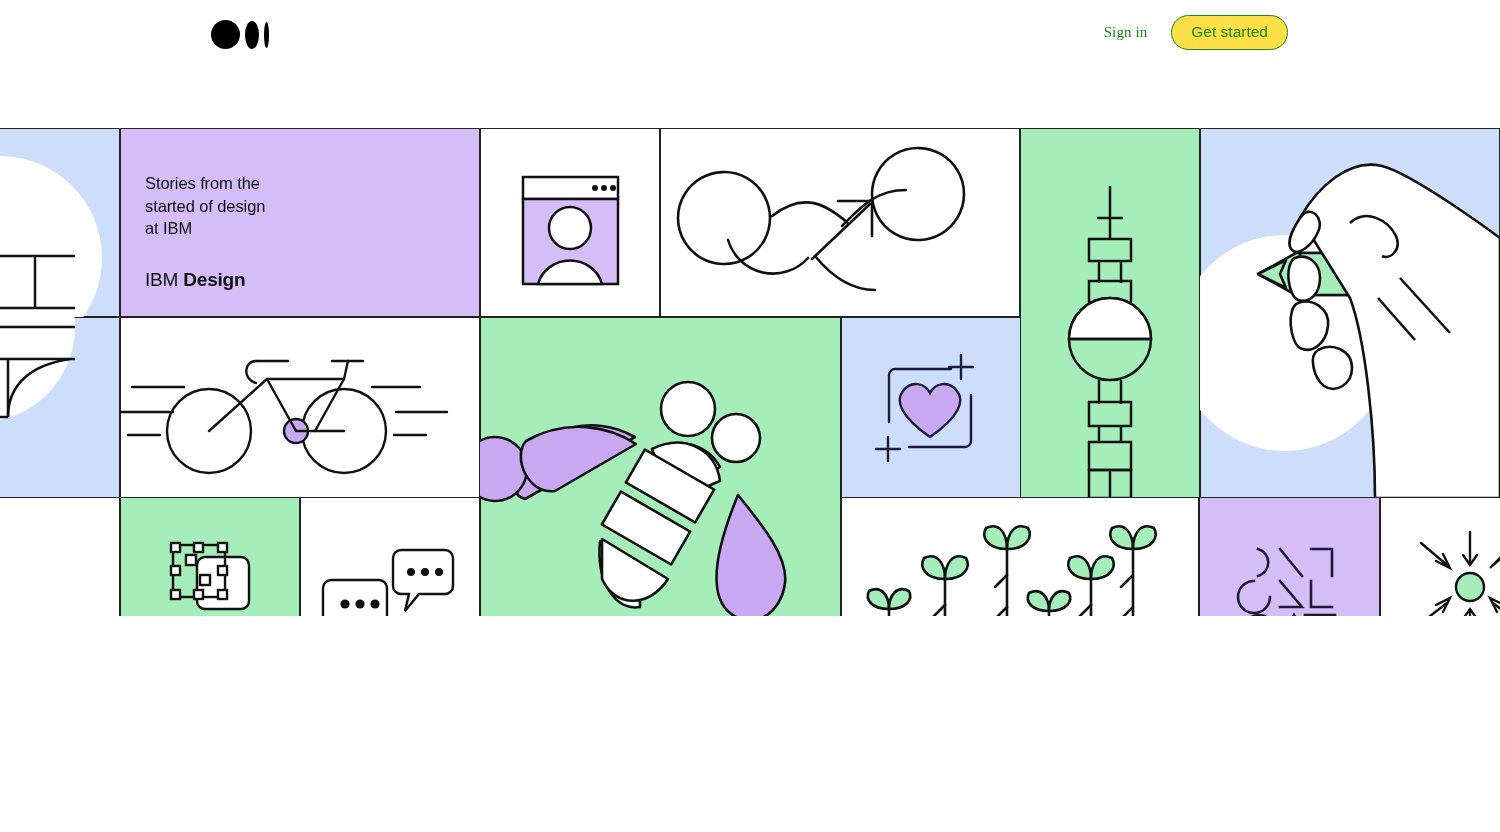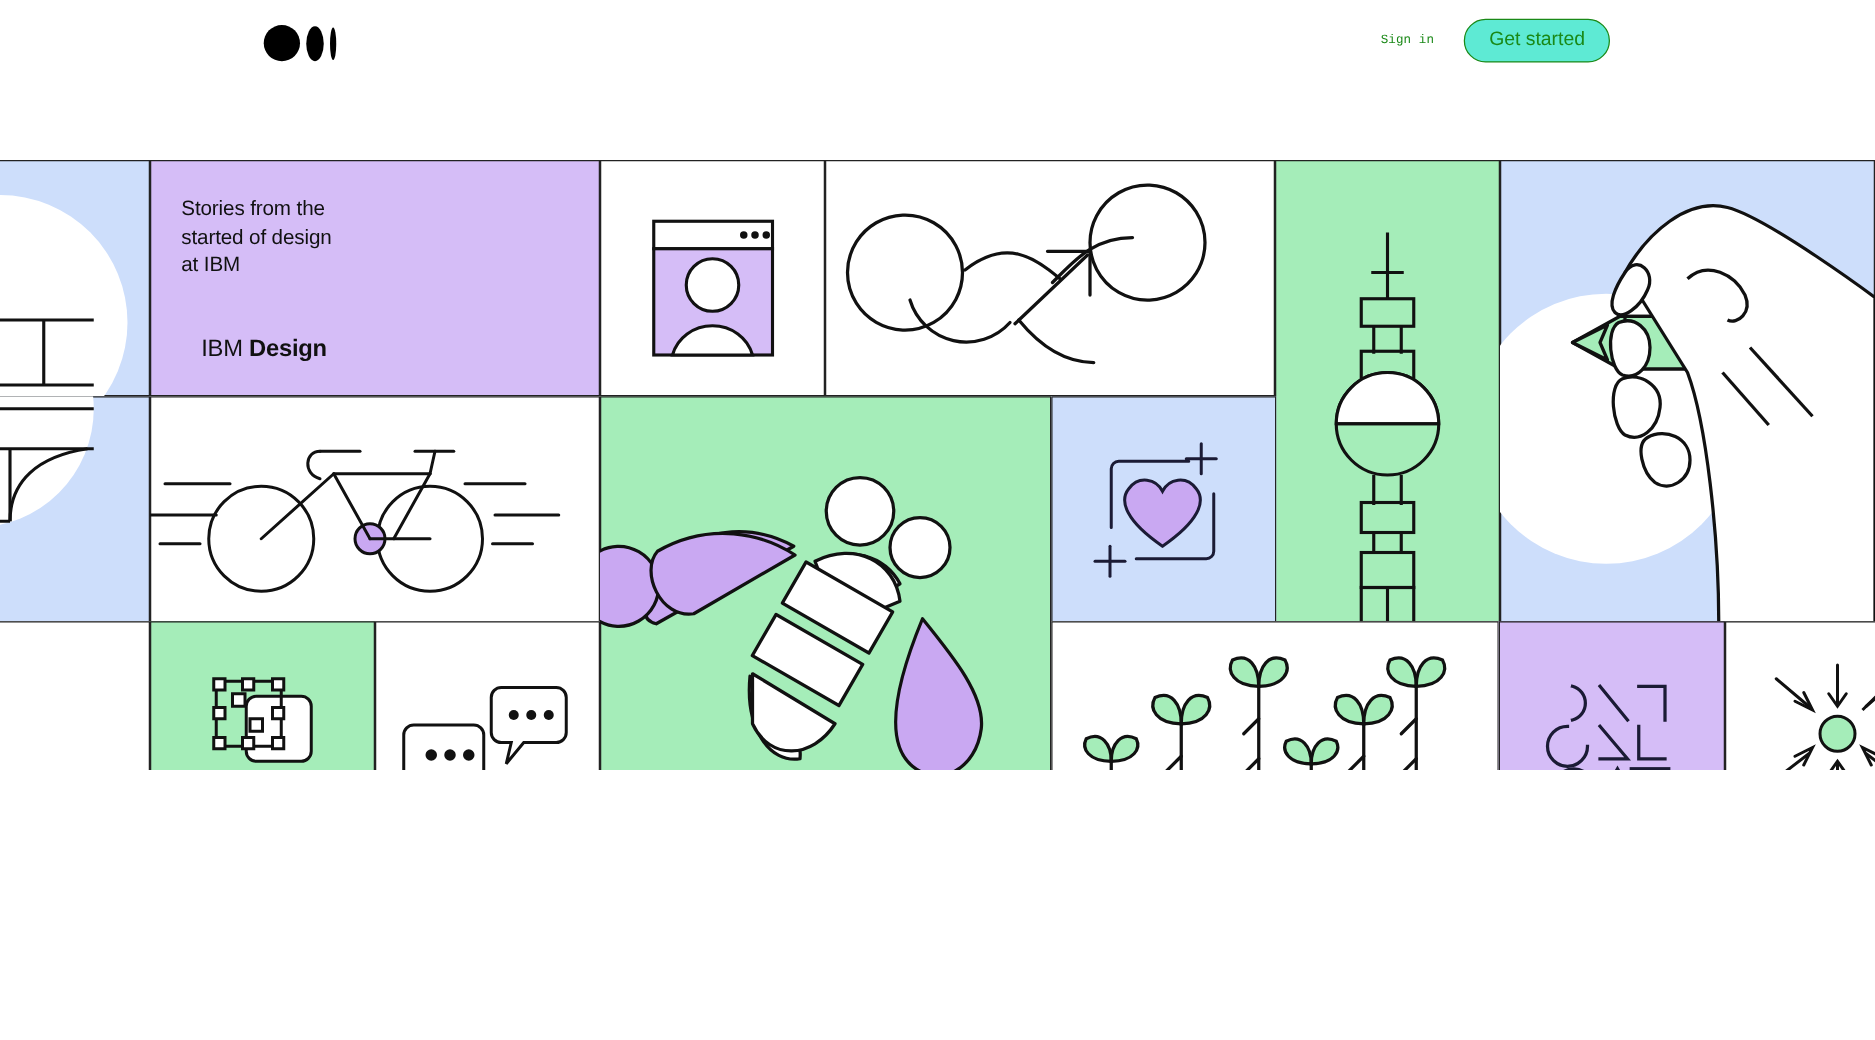--- a/index.html
+++ b/index.html
@@ -20,44 +20,44 @@
     position:relative;
     background:#fff;
   }
   .logo { position:absolute; left:211px; top:20px; display:flex; align-items:center; }
   .logo .c1 { width:29px; height:29px; border-radius:50%; background:#000; }
   .logo .c2 { width:14px; height:28px; border-radius:50%; background:#000; margin-left:5px; }
   .logo .c3 { width:5px; height:26px; border-radius:50%; background:#000; margin-left:5px; }
 
   .topright { position:absolute; right:212px; top:15px; display:flex; align-items:center; gap:18px; }
   .signin {
-    color:#1a8917; font-size:10px; letter-spacing:.1px;
+    color:#1a8917; font-size:15px; letter-spacing:.1px;
     background:none; border:none; cursor:pointer; padding:4px 6px;
-    font-family:Liberation Mono, monospace;
+    font-family:Liberation Serif, serif;
   }
   .getstarted {
     color:#1a8917; font-size:15.5px;
     border:1px solid #1a8917; border-radius:20px;
-    padding:8px 19px 9px; background:#5eead4; cursor:pointer; line-height:1;
+    padding:8px 19px 9px; background:#fde047; cursor:pointer; line-height:1;
     font-family:"Liberation Sans", sans-serif;
   }
 
   
   .hero { position:relative; width:1500px; height:548px; background:#fff; overflow:hidden; }
   .tile { position:absolute; overflow:hidden; }
   .tile svg { display:block; }
   .bd  { box-shadow:inset 0 0 0 1px #222; }
 
   .hero-title {
-    position:absolute; left:145px; top:88px;
+    position:absolute; left:145px; top:104px;
     font-size:16.5px; line-height:22.6px; color:#111; font-weight:400;
     letter-spacing:-0.1px;
   }
   .hero-brand {
-    position:absolute; left:161px; top:201px;
+    position:absolute; left:145px; top:201px;
     font-size:19px; color:#111; letter-spacing:-0.2px;
   }
   .hero-brand b { font-weight:700; }
 </style>
 </head>
 <body>
 
 <div class="topbar">
 
   <div class="logo">

